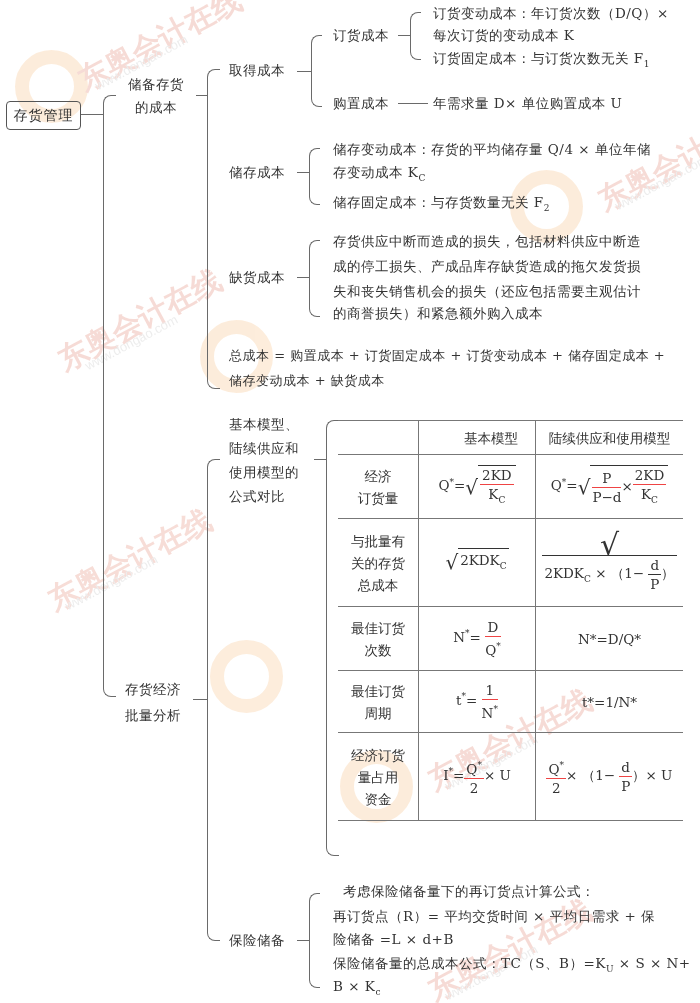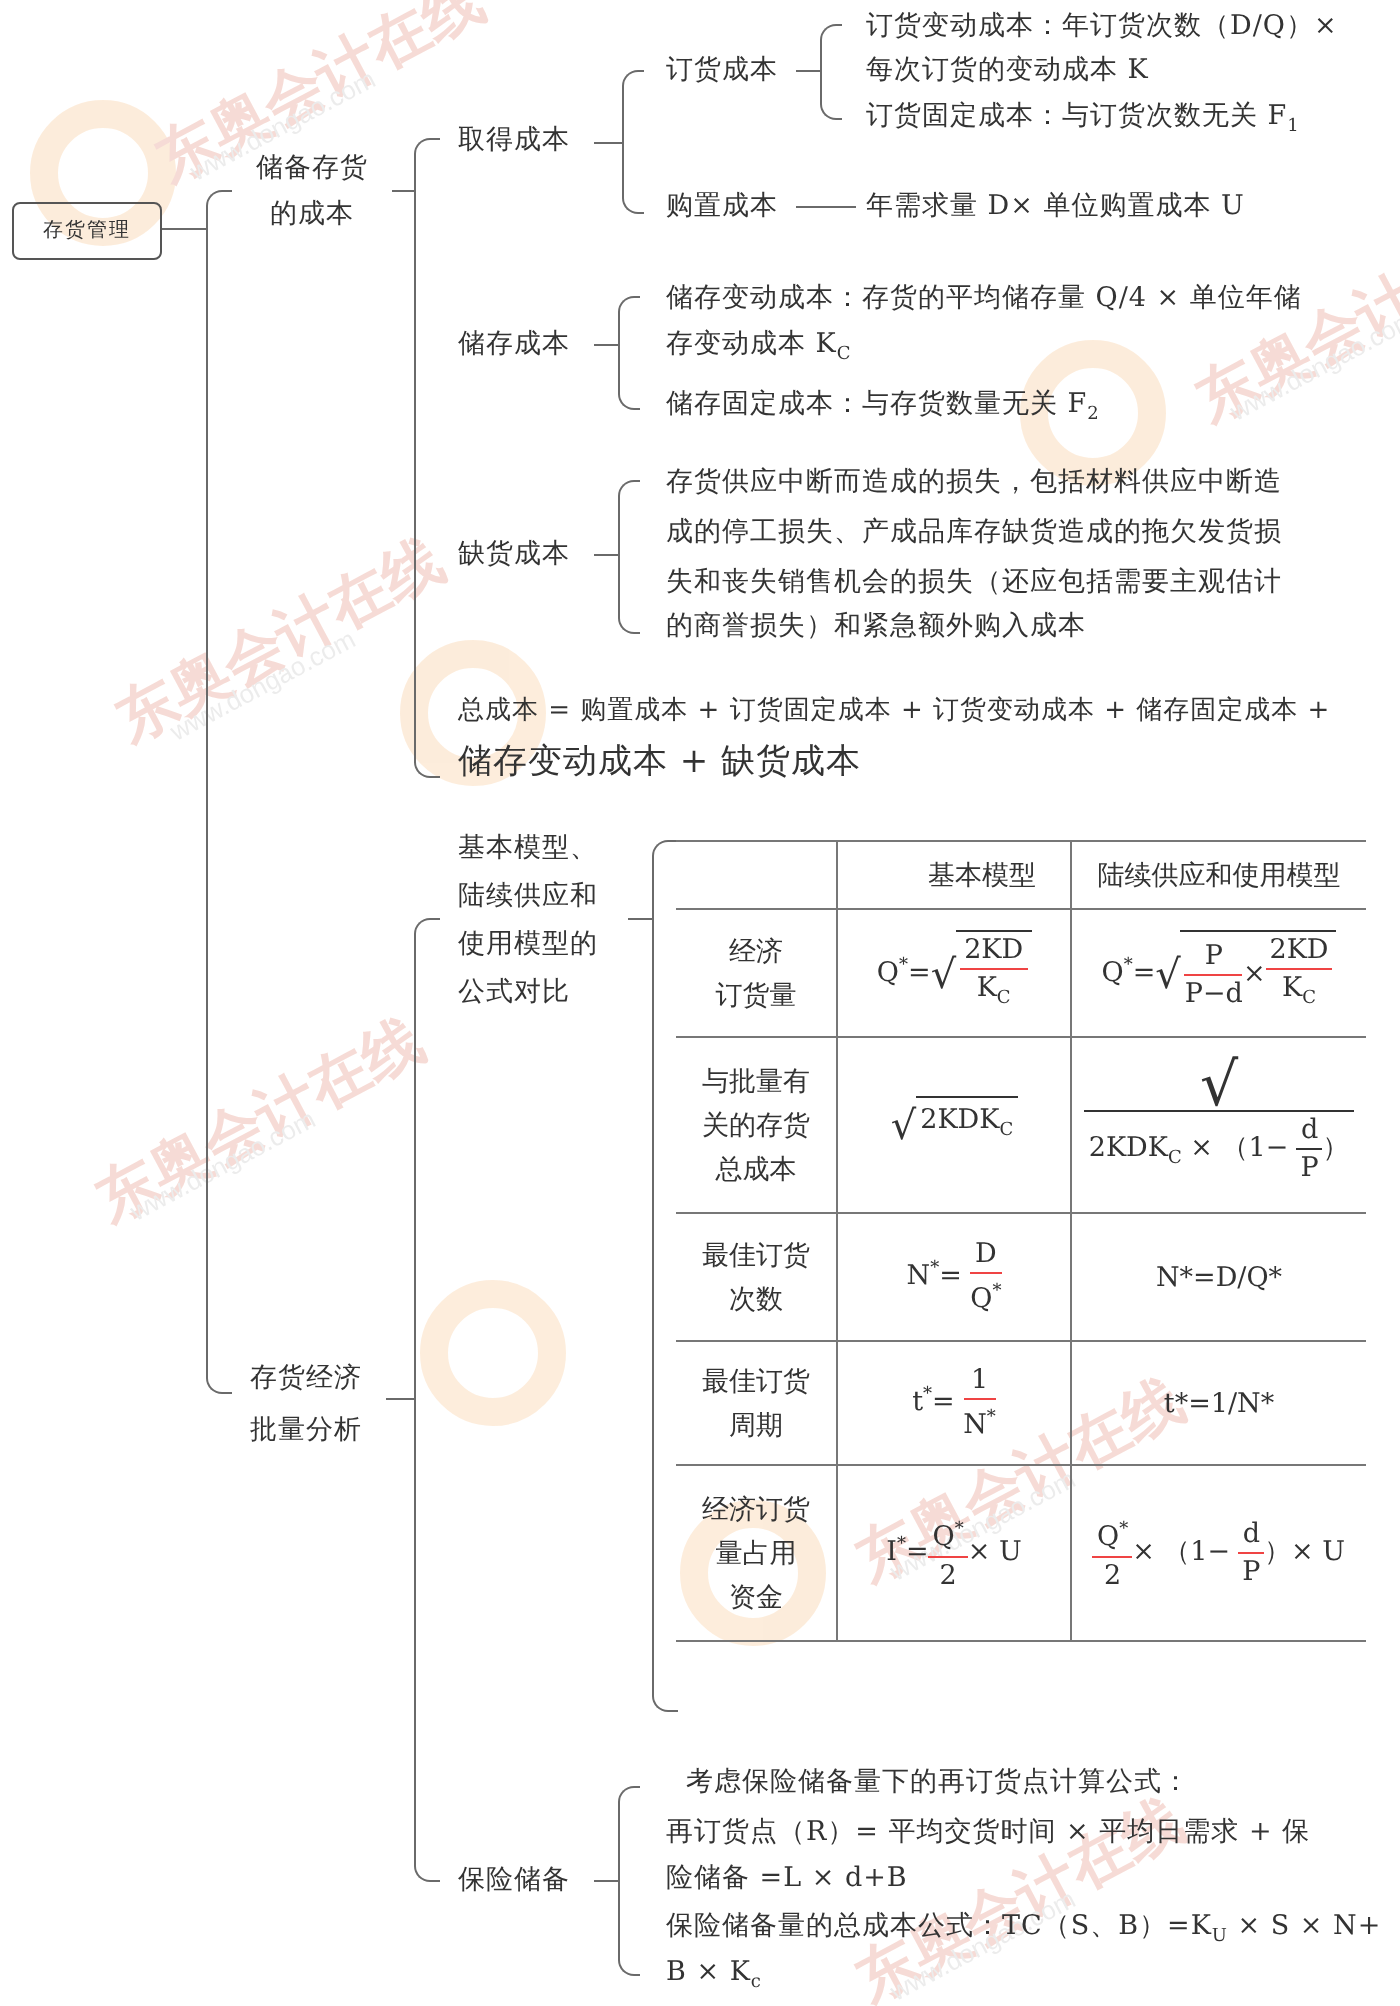--- a/index.html
+++ b/index.html
@@ -8,21 +8,21 @@
     background:#ffffff;
     font-family:"DejaVu Serif","Liberation Serif",serif;
     color:#333333;
   }
   .t { position:absolute; font-size:13.5px; line-height:22px; white-space:nowrap; letter-spacing:0.5px; }
   .ln { position:absolute; background:#6a6a6a; }
   .brace { position:absolute; border:1.3px solid #6a6a6a; border-right:none; border-radius:10px 0 0 10px; }
   .root {
     position:absolute; left:6px; top:101px; width:73px; height:27px;
     border:1.3px solid #555; border-radius:4px; text-align:center;
-    font-size:10px; line-height:27px; letter-spacing:1px;
+    font-size:14px; line-height:27px; letter-spacing:1px;
   }
   
   .wm { position:absolute; pointer-events:none; opacity:0.18; }
   .wm .ring { position:absolute; border-radius:50%; border:14px solid #f29a3c; }
   .wm .txt { position:absolute; color:#d04020; font-size:30px; font-weight:bold; transform:rotate(-28deg); white-space:nowrap; }
   .wm .url { position:absolute; color:#999; font-size:13px; transform:rotate(-28deg); white-space:nowrap; font-family:"Liberation Sans",sans-serif; }
 
   table.cmp {
     position:absolute; left:338px; top:420px; width:345px;
     border-collapse:collapse; font-size:13.5px;
@@ -108,21 +108,21 @@
 
 <div class="t" style="left:229px;top:266px;">缺货成本</div>
 <div class="ln" style="left:297px;top:277px;width:12px;height:1.3px;"></div>
 <div class="brace" style="left:309px;top:240px;width:10px;height:75px;border-radius:8px 0 0 8px;"></div>
 <div class="t" style="left:333px;top:230px;">存货供应中断而造成的损失，包括材料供应中断造</div>
 <div class="t" style="left:333px;top:255px;">成的停工损失、产成品库存缺货造成的拖欠发货损</div>
 <div class="t" style="left:333px;top:280px;">失和丧失销售机会的损失（还应包括需要主观估计</div>
 <div class="t" style="left:333px;top:302px;">的商誉损失）和紧急额外购入成本</div>
 
 <div class="t" style="left:229px;top:345px;font-size:13px;">总成本 = 购置成本 + 订货固定成本 + 订货变动成本 + 储存固定成本 +</div>
-<div class="t" style="left:229px;top:370px;font-size:17px;">储存变动成本 + 缺货成本</div>
+<div class="t" style="left:229px;top:370px;font-size:13px;">储存变动成本 + 缺货成本</div>
 
 <div class="t" style="left:125px;top:678px;">存货经济</div>
 <div class="t" style="left:125px;top:704px;">批量分析</div>
 <div class="ln" style="left:193px;top:699px;width:14px;height:1.3px;"></div>
 
 <div class="brace" style="left:207px;top:459px;width:12px;height:480px;border-radius:8px 0 0 8px;"></div>
 
 <div class="t" style="left:229px;top:413px;">基本模型、</div>
 <div class="t" style="left:229px;top:437px;">陆续供应和</div>
 <div class="t" style="left:229px;top:461px;">使用模型的</div>

